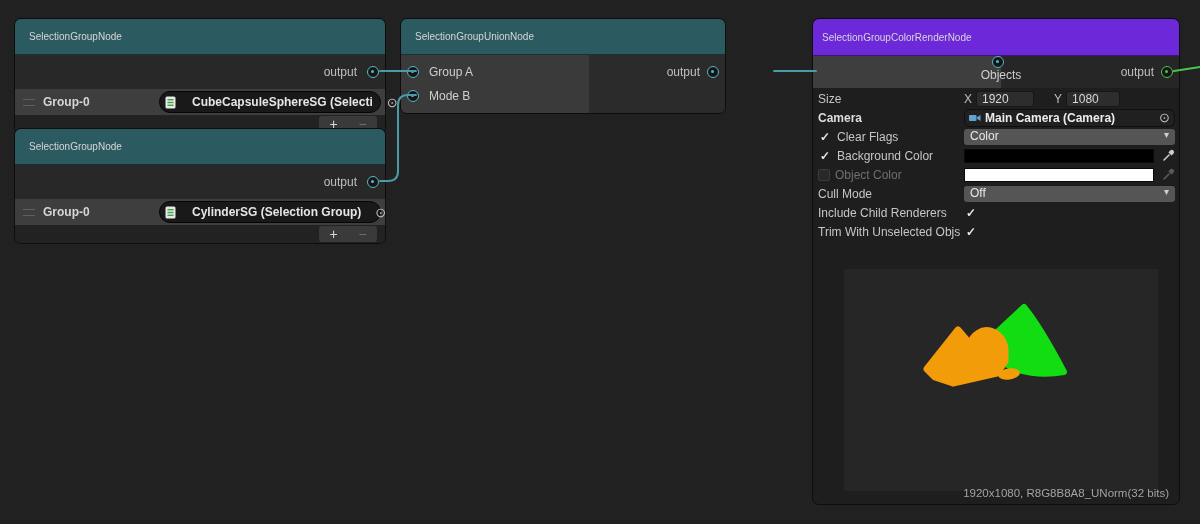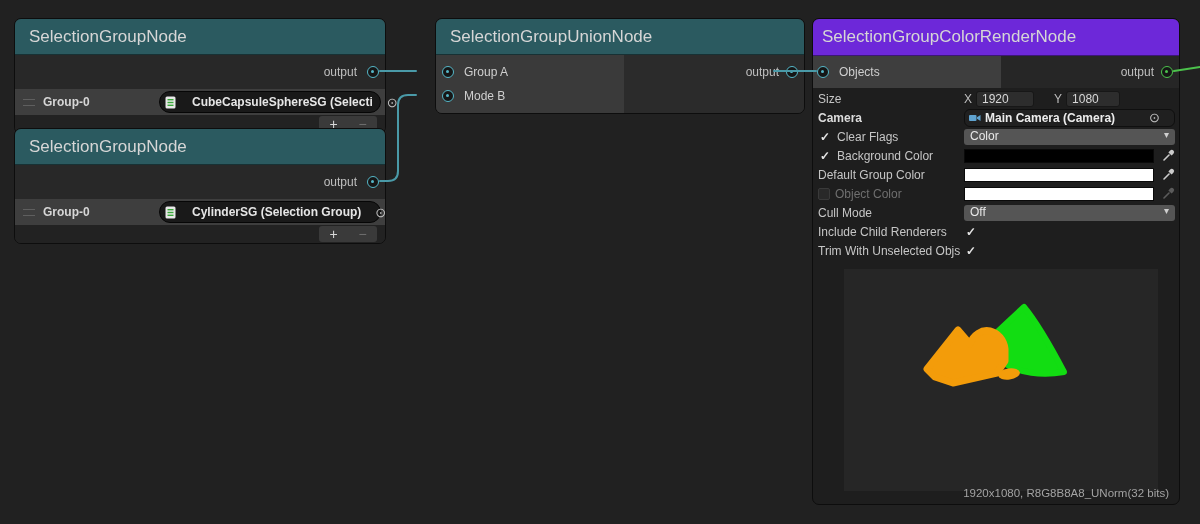--- a/index.html
+++ b/index.html
@@ -3,21 +3,21 @@
 <meta charset="utf-8">
 <style>
   html,body{margin:0;padding:0;background:#212121;}
   *{box-sizing:border-box;}
   .canvas{position:relative;width:1200px;height:524px;background:#212121;overflow:hidden;
           font-family:"Liberation Sans",sans-serif;font-size:12px;color:#C9C9C9;}
   .edges{position:absolute;inset:0;z-index:2;pointer-events:none;}
   .node{position:absolute;z-index:1;background:#282828;border:1px solid #0d0d0d;border-radius:7px;}
   .node-header{height:36px;display:flex;align-items:center;padding:0 14px;background:#2B5A60;
                border-radius:6px 6px 0 0;border-bottom:1px solid rgba(0,0,0,.45);
-               color:#D6D6D6;font-size:17px;}
+               color:#D6D6D6;font-size:10px;}
   .node-header.dark{background:#6d28d9;height:37px;}
   
   .port{width:12px;height:12px;border-radius:50%;border:1.5px solid #55B7C8;background:#161616;
         position:relative;flex:0 0 auto;}
   .port::after{content:"";position:absolute;left:3px;top:3px;width:3px;height:3px;border-radius:50%;background:#55B7C8;}
   .port.green{border-color:#4CC24C;}
   .port.green::after{background:#4CC24C;}
   
   .out-row{height:34px;display:flex;align-items:center;justify-content:flex-end;background:#282828;position:relative;}
   .out-label{margin-right:10px;color:#BFBFBF;}
@@ -37,36 +37,36 @@
   
   .union-body{position:relative;height:58px;background:#2B2B2B;border-radius:0 0 6px 6px;padding-top:5px;}
   .union-left-bg{position:absolute;left:0;top:0;bottom:0;width:188px;background:#3A3A3A;border-bottom-left-radius:6px;}
   .in-row{position:relative;height:24px;display:flex;align-items:center;}
   .in-row .port{margin-left:6px;}
   .in-label{margin-left:10px;color:#CFCFCF;}
   .abs-out-port{position:absolute;right:6px;}
   .union-out-label{position:absolute;right:25px;top:10px;color:#BFBFBF;}
   
   .render-node{background:#1E1E1E;}
-  .objects-row{position:relative;height:32px;display:flex;align-items:center;background:#262626;}
+  .objects-row{position:relative;height:32px;display:flex;align-items:center;background:#262626;flex-direction:column;}
   .objects-left-bg{position:absolute;left:0;top:0;bottom:0;width:188px;background:#3E3E3E;}
   .insp{margin-top:1px;}
   .insp-row{height:19px;display:flex;align-items:center;position:relative;padding-left:5px;}
   .insp-label{color:#C6C6C6;}
   .insp-label.bold{font-weight:bold;color:#DCDCDC;}
   .insp-label.dim{color:#6F6F6F;margin-left:5px;}
   .chk{width:14px;color:#E4E4E4;font-weight:bold;font-size:12px;margin-right:5px;text-align:center;}
   .chk-empty{width:12px;height:12px;border:1px solid #3a3a3a;background:#292929;border-radius:2px;margin-right:0;}
   .val{position:absolute;left:151px;right:4px;display:flex;align-items:center;}
   .num-label{color:#BDBDBD;margin-right:4px;}
   .num-field{width:58px;height:16px;background:#2D2D2D;border:1px solid #171717;border-radius:3px;
              color:#D8D8D8;display:flex;align-items:center;padding-left:5px;margin-right:20px;}
   .num-field.y{width:54px;margin-right:0;}
   .obj-field{flex:1;height:18px;background:#202020;border:1px solid #0f0f0f;border-radius:6px;
-             display:flex;align-items:center;padding:0 14px 0 4px;}
+             display:flex;align-items:center;padding:0 4px 0 4px;}
   .obj-field .obj-text{font-weight:bold;color:#ECECEC;flex:1;white-space:nowrap;overflow:hidden;}
   .dropdown{flex:1;height:16px;background:#555555;border-radius:3px;display:flex;
             padding:0 6px;color:#E8E8E8;}
   .dd-arrow{margin-left:auto;color:#CFCFCF;font-size:10px;}
   .swatch{flex:1;height:14px;border:1px solid #0a0a0a;margin-right:8px;}
   .dropper{width:13px;height:13px;flex:0 0 auto;}
   .dropper.dim{opacity:.35;}
   .icon-gap{margin-right:4px;flex:0 0 auto;display:flex;}
   .preview{position:absolute;left:31px;top:250px;width:314px;height:222px;background:#262626;}
   .preview-caption{position:absolute;right:10px;bottom:5px;color:#A3A3A3;font-size:11.5px;}
@@ -140,21 +140,21 @@
       </span>
     </div>
     <div class="strip">
       <span class="btn-group">
         <span class="btn-plus">+</span>
         <span class="btn-minus">−</span>
       </span>
     </div>
   </div>
 
-  <div class="node" style="left:435px;top:18px;width:370px;">
+  <div class="node" style="left:400px;top:18px;width:326px;">
     <div class="node-header">
       <span>SelectionGroupUnionNode</span>
     </div>
     <div class="union-body">
       <div class="union-left-bg"></div>
       <div class="in-row">
         <span class="port"></span>
         <span class="in-label">Group A</span>
       </div>
       <div class="in-row">
@@ -224,32 +224,20 @@
           <span class="swatch" style="background: rgb(0, 0, 0);"></span>
           <span class="dropper">
             <svg width="13" height="13" viewBox="0 0 13 13">
                 <path d="M2 11 L7 6" stroke="#CCCCCC" stroke-width="1.6" stroke-linecap="round"></path>
                 <path d="M6.4 3.4 l3.2 3.2 1.8-1.8 a1.4 1.4 0 0 0 -3.2-3.2 Z" fill="#CCCCCC"></path>
               </svg>
           </span>
         </span>
       </div>
 
-      <div class="insp-row">
-        <span class="insp-label">Default Group Color</span>
-        <span class="val">
-          <span class="swatch" style="background: rgb(255, 255, 255);"></span>
-          <span class="dropper">
-            <svg width="13" height="13" viewBox="0 0 13 13">
-                <path d="M2 11 L7 6" stroke="#CCCCCC" stroke-width="1.6" stroke-linecap="round"></path>
-                <path d="M6.4 3.4 l3.2 3.2 1.8-1.8 a1.4 1.4 0 0 0 -3.2-3.2 Z" fill="#CCCCCC"></path>
-              </svg>
-          </span>
-        </span>
-      </div>
 
       <div class="insp-row">
         <span class="chk chk-empty"></span>
         <span class="insp-label dim">Object Color</span>
         <span class="val">
           <span class="swatch" style="background: rgb(255, 255, 255);"></span>
           <span class="dropper dim">
             <svg width="13" height="13" viewBox="0 0 13 13">
                 <path d="M2 11 L7 6" stroke="#CCCCCC" stroke-width="1.6" stroke-linecap="round"></path>
                 <path d="M6.4 3.4 l3.2 3.2 1.8-1.8 a1.4 1.4 0 0 0 -3.2-3.2 Z" fill="#CCCCCC"></path>

